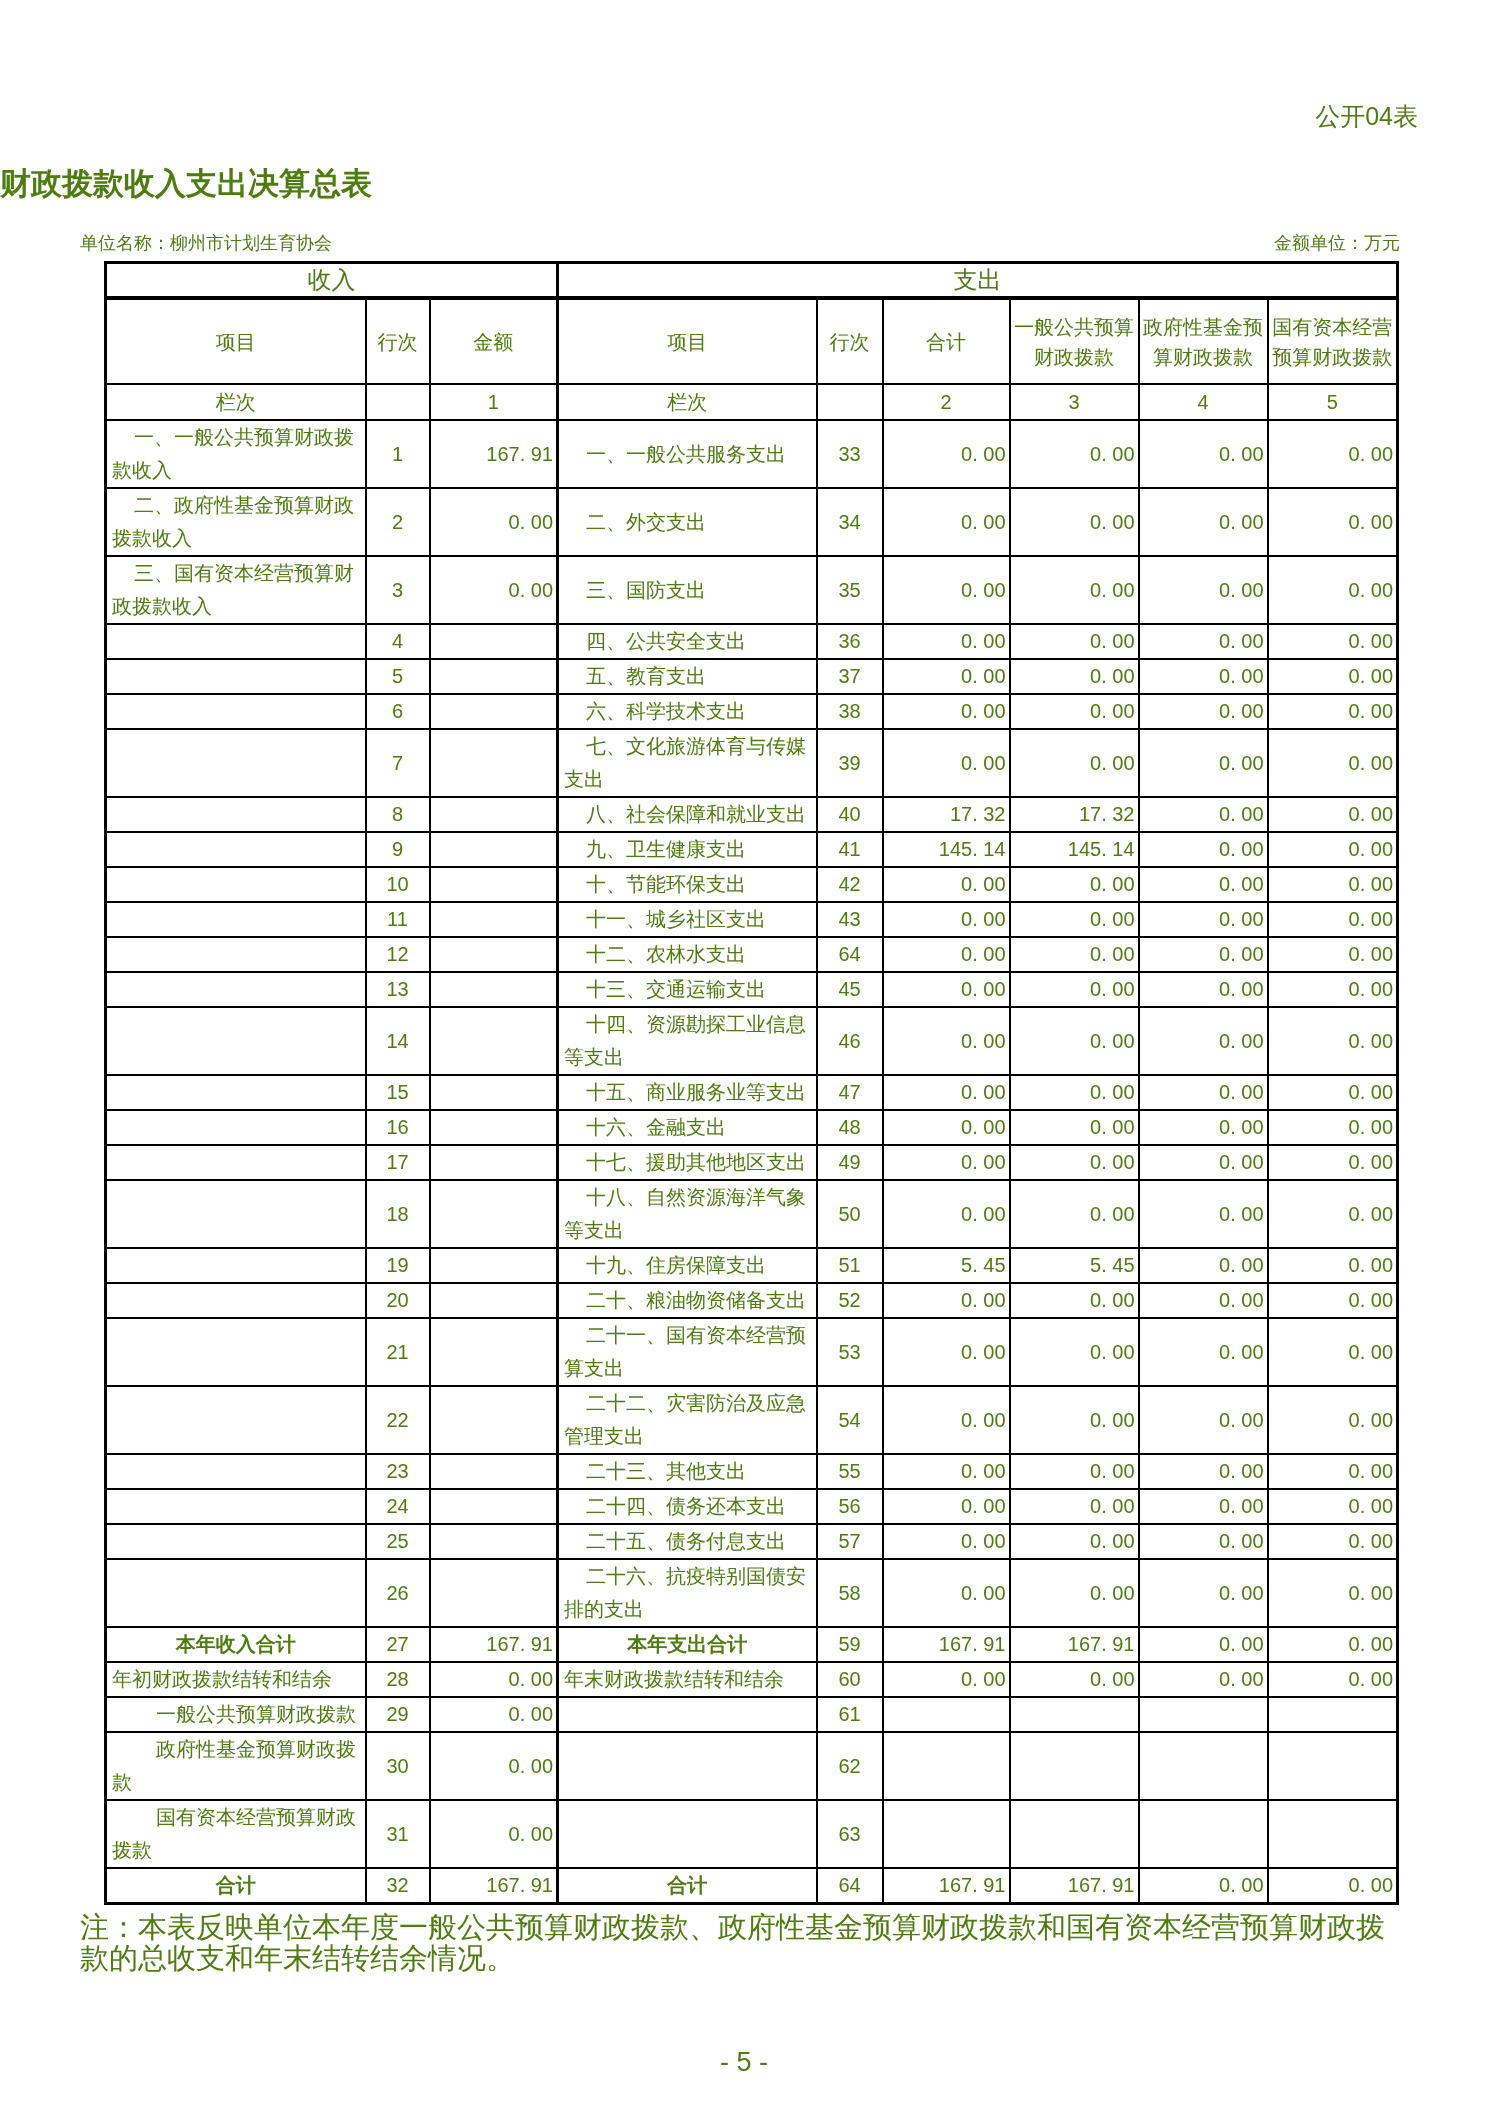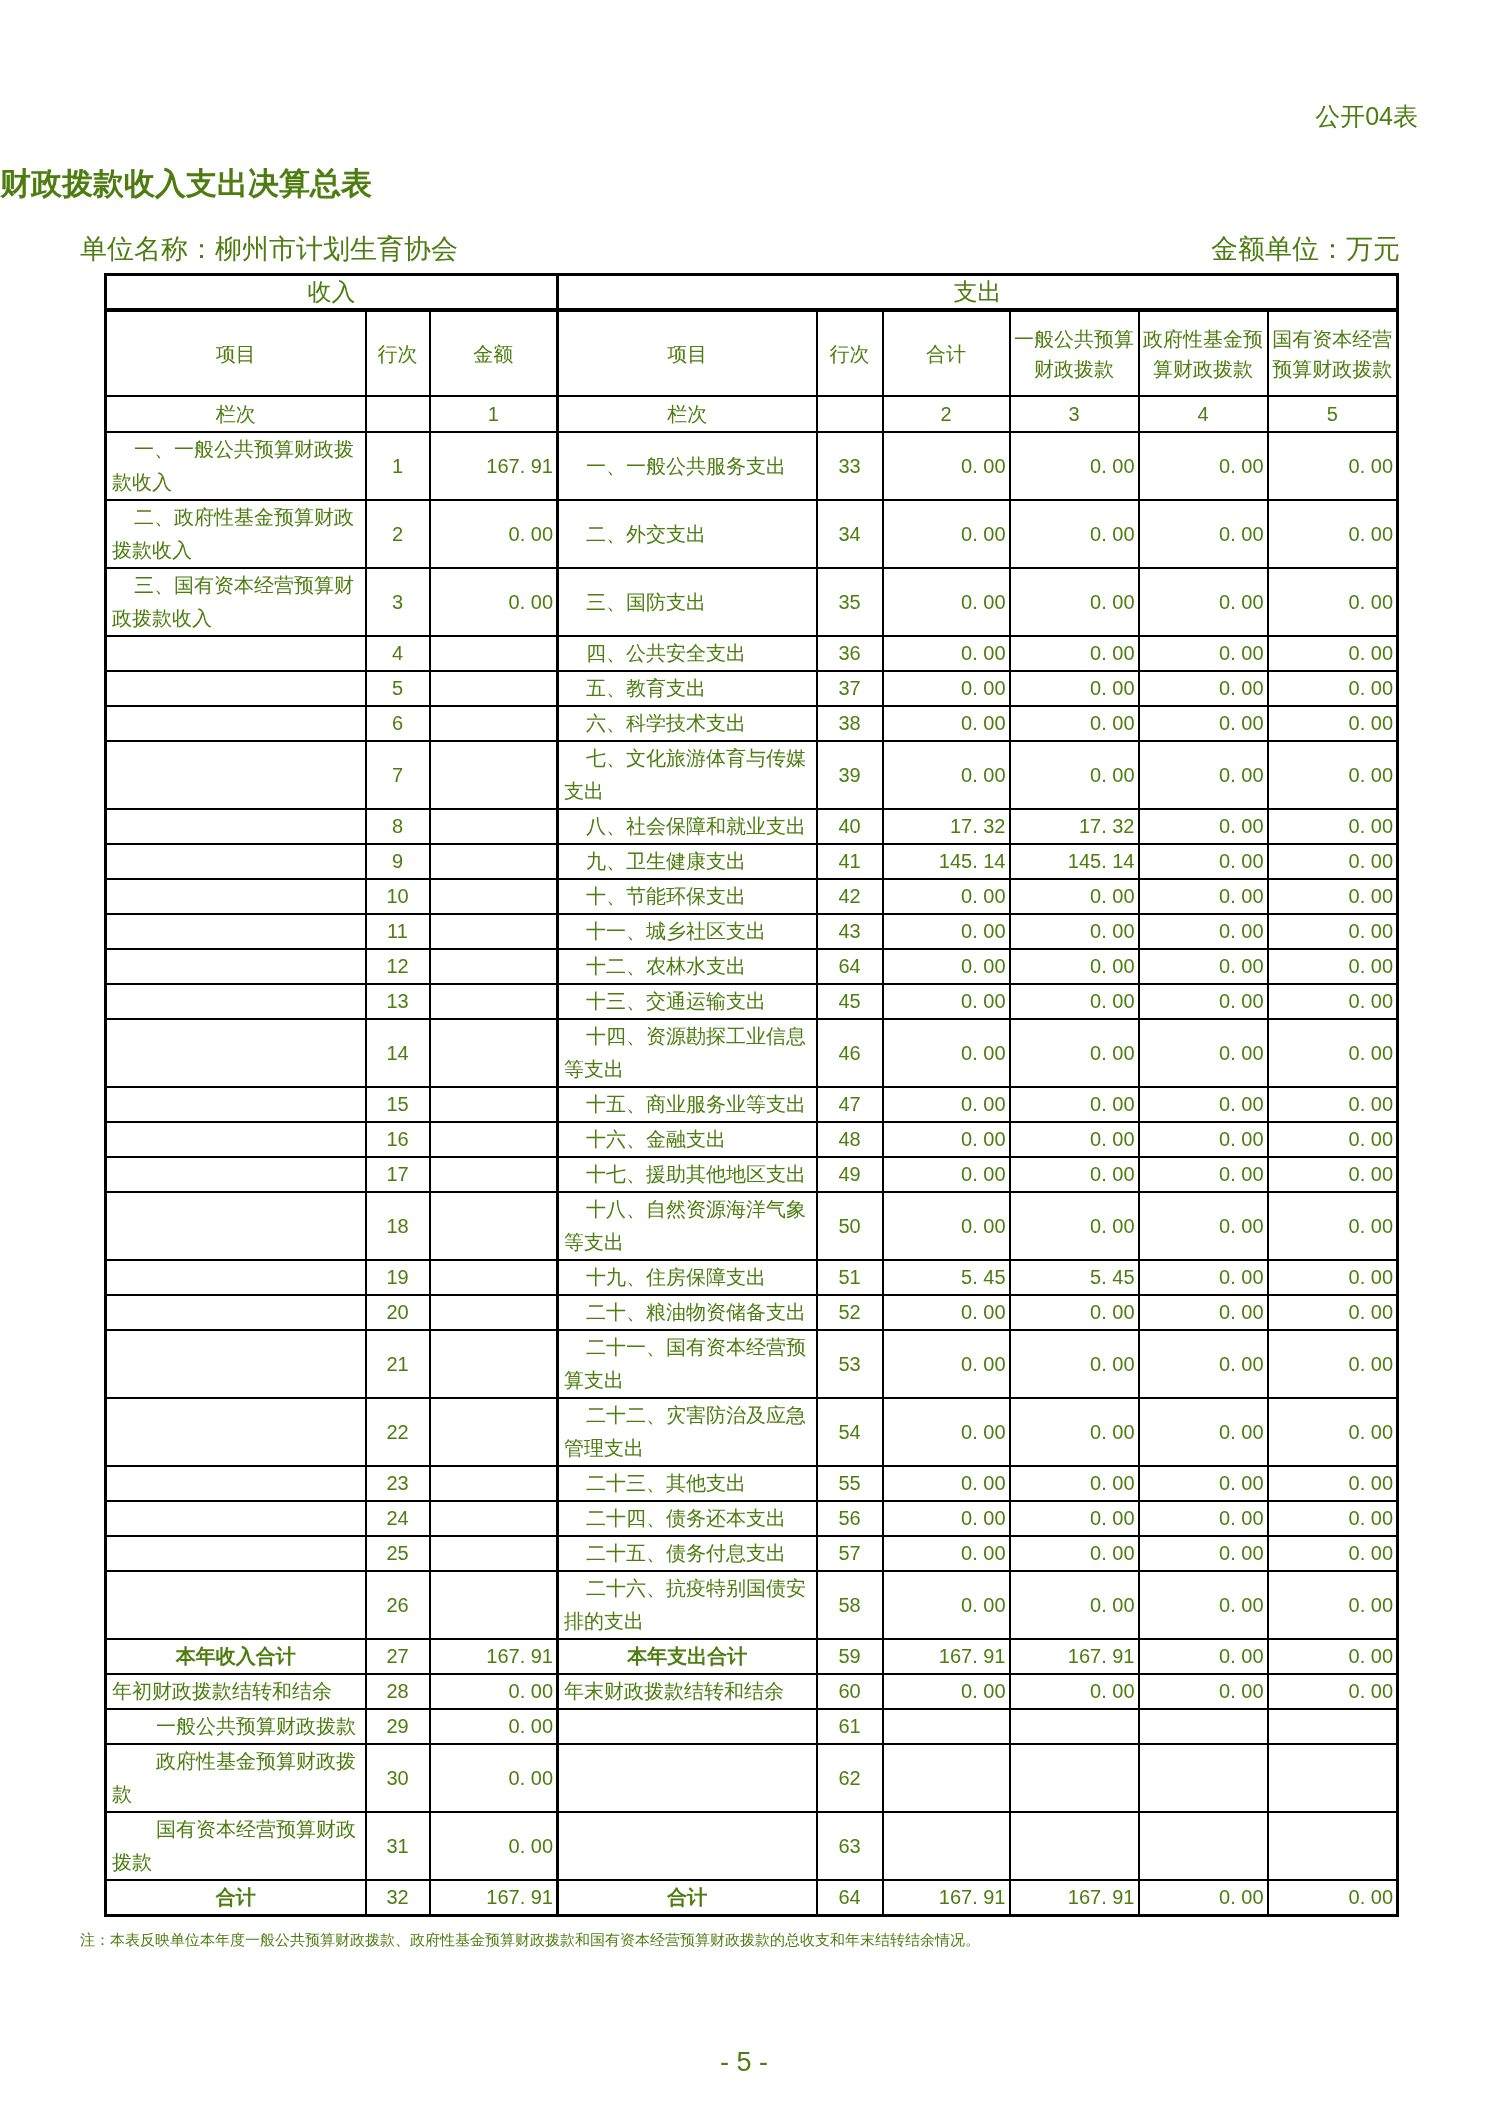--- a/index.html
+++ b/index.html
@@ -23,21 +23,21 @@
   .page-title {
     margin-top: 30px;
     font-size: 31px;
     font-weight: bold;
   }
   .meta-row {
     display: flex;
     justify-content: space-between;
     align-items: flex-end;
     margin: 26px 88px 6px 80px;
-    font-size: 27px;
+    font-size: 18px;
   }
   table.fin-table {
     margin-left: 104px;
     width: 1292px;
     border-collapse: collapse;
     border: 3px solid #000;
     table-layout: fixed;
     empty-cells: show;
     font-size: 20px;
   }
@@ -60,21 +60,21 @@
   td.item.style-indent { text-indent: 22px; }
   td.item.style-indent2 { text-indent: 44px; }
   td.item.style-plain { text-indent: 0; }
   td.item.style-bold { text-align: center; text-indent: 0; font-weight: bold; }
   td.rowno { text-align: center; }
   td.num { text-align: right; padding: 0 3px; }
   tr.total-row { height: 34px; }
   .note {
     margin: 7px 0 0 80px;
     width: 1330px;
-    font-size: 15px;
+    font-size: 29px;
     line-height: 31px;
     word-break: break-all;
   }
   .page-number {
     position: absolute;
     bottom: 26px;
     left: 0;
     width: 100%;
     text-align: center;
     font-size: 27px;

